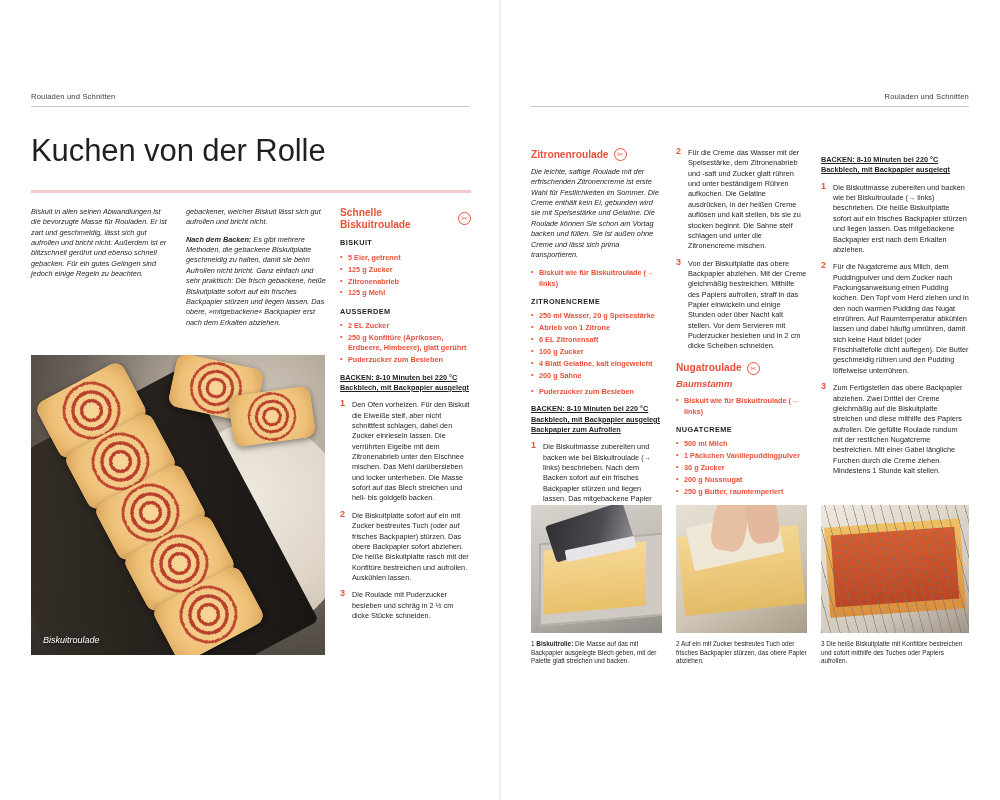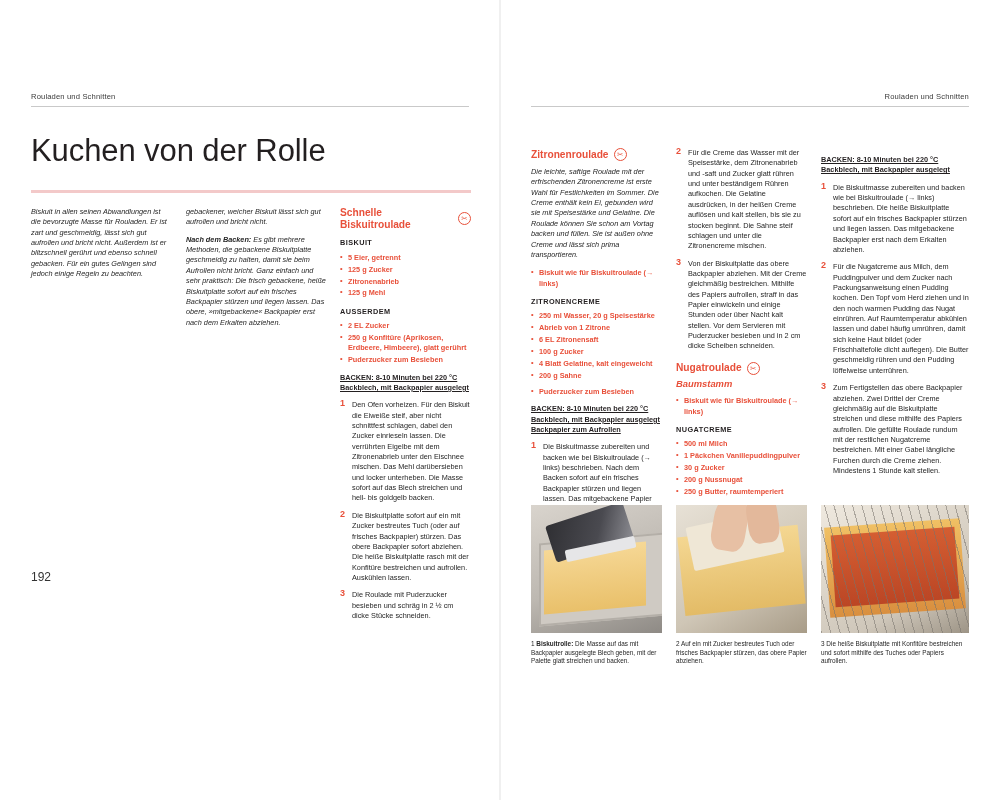--- a/index.html
+++ b/index.html
@@ -213,20 +213,47 @@
 
     <div class="bake">BACKEN: 8-10 Minuten bei 220 °C Backblech, mit Backpapier ausgelegt</div>
 
     <ol class="steps">
       <li><span class="n">1</span><span>Den Ofen vorheizen. Für den Biskuit die Eiweiße steif, aber nicht schnittfest schlagen, dabei den Zucker einrieseln lassen. Die verrührten Eigelbe mit dem Zitronenabrieb unter den Eischnee mischen. Das Mehl darübersieben und locker unterheben. Die Masse sofort auf das Blech streichen und hell- bis goldgelb backen.</span></li>
       <li><span class="n">2</span><span>Die Biskuitplatte sofort auf ein mit Zucker bestreutes Tuch (oder auf frisches Backpapier) stürzen. Das obere Backpapier sofort abziehen. Die heiße Biskuitplatte rasch mit der Konfitüre bestreichen und aufrollen. Auskühlen lassen.</span></li>
       <li><span class="n">3</span><span>Die Roulade mit Puderzucker besieben und schräg in 2 ½ cm dicke Stücke schneiden.</span></li>
     </ol>
   </div>
 
+  <div class="photo-main">
+    <div class="pm-bg"></div>
+    <div class="pm-plate"></div>
+    <div class="pm-board"></div>
+    <div class="roll top1">
+        <div class="spiral"></div>
+      </div>
+    <div class="roll top2">
+        <div class="spiral"></div>
+      </div>
+    <div class="roll slice1">
+        <div class="spiral"></div>
+      </div>
+    <div class="roll slice2">
+        <div class="spiral"></div>
+      </div>
+    <div class="roll slice3">
+        <div class="spiral"></div>
+      </div>
+    <div class="roll slice4">
+        <div class="spiral"></div>
+      </div>
+    <div class="roll slice5">
+        <div class="spiral"></div>
+      </div>
+    <div class="pm-caption">Biskuitroulade</div>
+  </div>
 
   <div class="recipe col-r1">
     <div class="r-title">
       <span>Zitronenroulade</span>
       <span class="cut-ico"></span>
     </div>
     <p class="r-lead">Die leichte, saftige Roulade mit der erfrischenden Zitronencreme ist erste Wahl für Festlichkeiten im Sommer. Die Creme enthält kein Ei, gebunden wird sie mit Speisestärke und Gelatine. Die Roulade können Sie schon am Vortag backen und füllen. Sie ist außen ohne Creme und lässt sich prima transportieren.</p>
     <div class="bullet-link">Biskuit wie für Biskuitroulade (→ links)</div>
 
     <div class="r-h">ZITRONENCREME</div>

